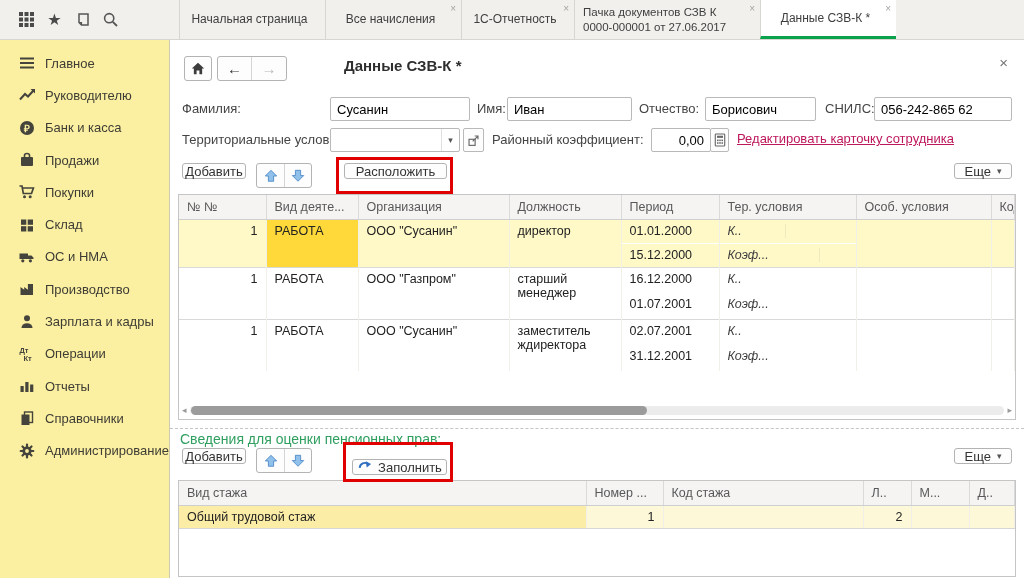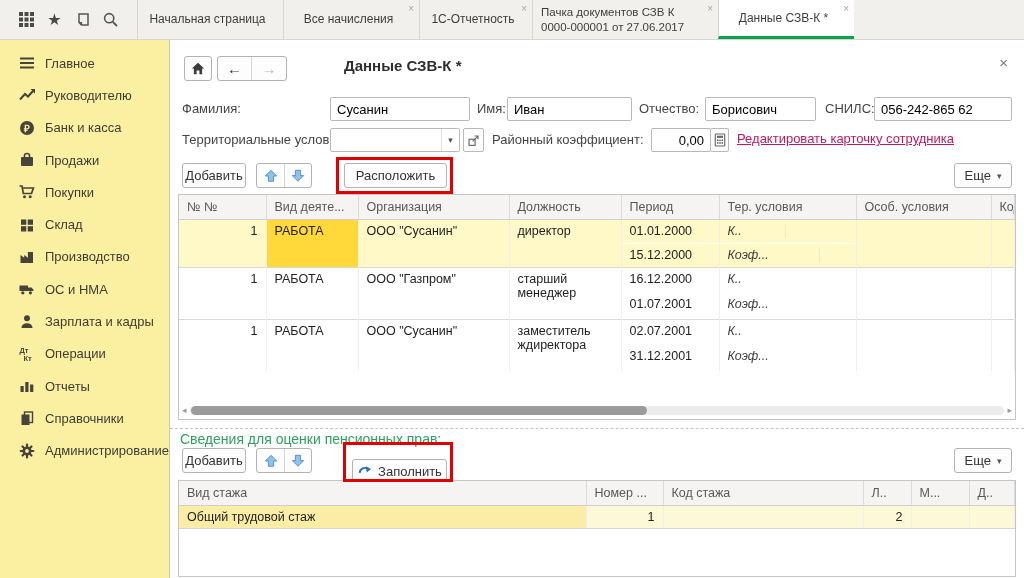--- a/index.html
+++ b/index.html
@@ -4,21 +4,21 @@
 <style>
   * { margin:0; padding:0; box-sizing:border-box; }
   body { font-family:"Liberation Sans", sans-serif; background:#888; }
   #app { position:relative; width:1024px; height:578px; background:#fff; overflow:hidden; font-size:13px; color:#333; }
 
   
   .tabbar { position:absolute; left:0; top:0; width:1024px; height:40px; background:#f1f0ed; border-bottom:1px solid #d8d6d1; display:flex; }
   .sys-icons { width:137px; display:flex; align-items:center; justify-content:space-around; padding:0 12px; }
   .sys-icons .ico { width:20px; height:20px; display:flex; align-items:center; justify-content:center; color:#4a4a4a; font-size:16px; cursor:default; }
   .tab { position:relative; height:100%; border-left:1px solid #d8d6d1; display:flex; align-items:center; justify-content:center; text-align:center; font-size:12px; color:#3e3e3e; padding:2px 14px 2px 8px; line-height:1.25; }
-  .tab.t1 { width:146px; }
+  .tab.t1 { width:146px;margin-left:42px; }
   .tab.t2 { width:136px; }
   .tab.t3 { width:113px; }
   .tab.t4 { width:186px; font-size:11.5px; text-align:left; }
   .tab.t5 { width:136px; background:#fff; border-bottom:3px solid #0ba24e; }
   .tab .tab-x { position:absolute; right:5px; top:4px; font-size:10px; color:#a5a5a5; line-height:1; }
 
   
   .sidebar { position:absolute; left:0; top:40px; width:170px; height:538px; background:#fbefa1; border-right:1px solid #cdc9b2; padding-top:7px; }
   .side-item { height:32.3px; display:flex; align-items:center; cursor:default; }
   .side-ico { width:20px; height:20px; margin-left:17px; margin-right:8px; display:flex; align-items:center; justify-content:center; }
@@ -36,21 +36,21 @@
   .form-close { position:absolute; right:16px; top:14px; font-size:15px; color:#777; cursor:default; }
 
   .flabel { position:absolute; font-size:13px; color:#444; }
   .finput { position:absolute; height:24px; border:1px solid #b9b9b9; border-radius:2px; background:#fff; font-size:13px; color:#000; padding:0 6px; display:flex; align-items:center; }
   .combo { display:flex; align-items:center; justify-content:space-between; padding-right:0; }
   .combo .caret-box { width:18px; height:100%; display:flex; align-items:center; justify-content:center; color:#555; font-size:9px; border-left:1px solid #e0e0e0; }
   .sq-btn { position:absolute; height:24px; border:1px solid #b9b9b9; border-radius:2px; background:#fdfdfd; display:flex; align-items:center; justify-content:center; }
   .num { justify-content:flex-end; }
   .link { position:absolute; font-size:13px; color:#be185d; text-decoration:underline; cursor:pointer; }
 
-  .toolbar-btn { position:absolute; height:25px; background:#fdfdfd; border:1px solid #b3b3b3; border-radius:3px; font-size:13px; color:#333; display:flex; align-items:center; justify-content:center; gap:6px; }
+  .toolbar-btn { position:absolute; height:16px; background:#fdfdfd; border:1px solid #b3b3b3; border-radius:3px; font-size:13px; color:#333; display:flex; align-items:center; justify-content:center; gap:6px; }
   .arrow-group { position:absolute; height:25px; border:1px solid #b3b3b3; border-radius:3px; background:#fdfdfd; display:flex; }
   .arrow-half { width:27px; display:flex; align-items:center; justify-content:center; }
   .arrow-half + .arrow-half { border-left:1px solid #d5d5d5; }
   .more-caret { font-size:9px; color:#555; }
 
   
   .table-box { position:absolute; border:1px solid #c5c5c5; background:#fff; overflow:hidden; }
   table { border-collapse:collapse; table-layout:fixed; width:100%; }
   th { height:24px; background:#f5f4f2; font-weight:normal; font-size:12.5px; color:#58585a; text-align:left; padding:0 8px; border-right:1px solid #dadada; border-bottom:1px solid #cfcfcf; white-space:nowrap; overflow:hidden; }
   td { font-size:12.5px; color:#222; padding:4px 8px; border-right:1px solid #f0efe8; vertical-align:top; overflow:hidden; }
@@ -199,35 +199,35 @@
               <rect x="3" y="10.2" width="5.3" height="5.3"></rect>
               <rect x="9.7" y="10.2" width="5.3" height="5.3"></rect>
             </g>
           </svg>
         </span>
       <span class="side-label">Склад</span>
     </div>
     <div class="side-item">
       <span class="side-ico">
           <svg width="18" height="18" viewBox="0 0 18 18">
-            <path d="M2.5 15 V7 l3.7 2.7 V7 l3.7 2.7 V4 h5.1 v11 z" fill="#45443c"></path>
-          </svg>
-        </span>
-      <span class="side-label">Производство</span>
-    </div>
-    <div class="side-item">
-      <span class="side-ico">
-          <svg width="18" height="18" viewBox="0 0 18 18">
             <rect x="1.5" y="5.5" width="8.5" height="5.5" fill="#45443c"></rect>
             <path d="M10 7.5 h3.5 l2 2.2 v1.3 h-5.5 z" fill="#45443c"></path>
             <circle cx="4.8" cy="12.8" r="1.6" fill="#45443c"></circle>
             <circle cx="12.4" cy="12.8" r="1.6" fill="#45443c"></circle>
           </svg>
         </span>
       <span class="side-label">ОС и НМА</span>
+    </div>
+    <div class="side-item">
+      <span class="side-ico">
+          <svg width="18" height="18" viewBox="0 0 18 18">
+            <path d="M2.5 15 V7 l3.7 2.7 V7 l3.7 2.7 V4 h5.1 v11 z" fill="#45443c"></path>
+          </svg>
+        </span>
+      <span class="side-label">Производство</span>
     </div>
     <div class="side-item">
       <span class="side-ico">
           <svg width="18" height="18" viewBox="0 0 18 18">
             <circle cx="9" cy="5.3" r="3" fill="#45443c"></circle>
             <path d="M3.5 15 a5.5 4.8 0 0 1 11 0 z" fill="#45443c"></path>
           </svg>
         </span>
       <span class="side-label">Зарплата и кадры</span>
     </div>

